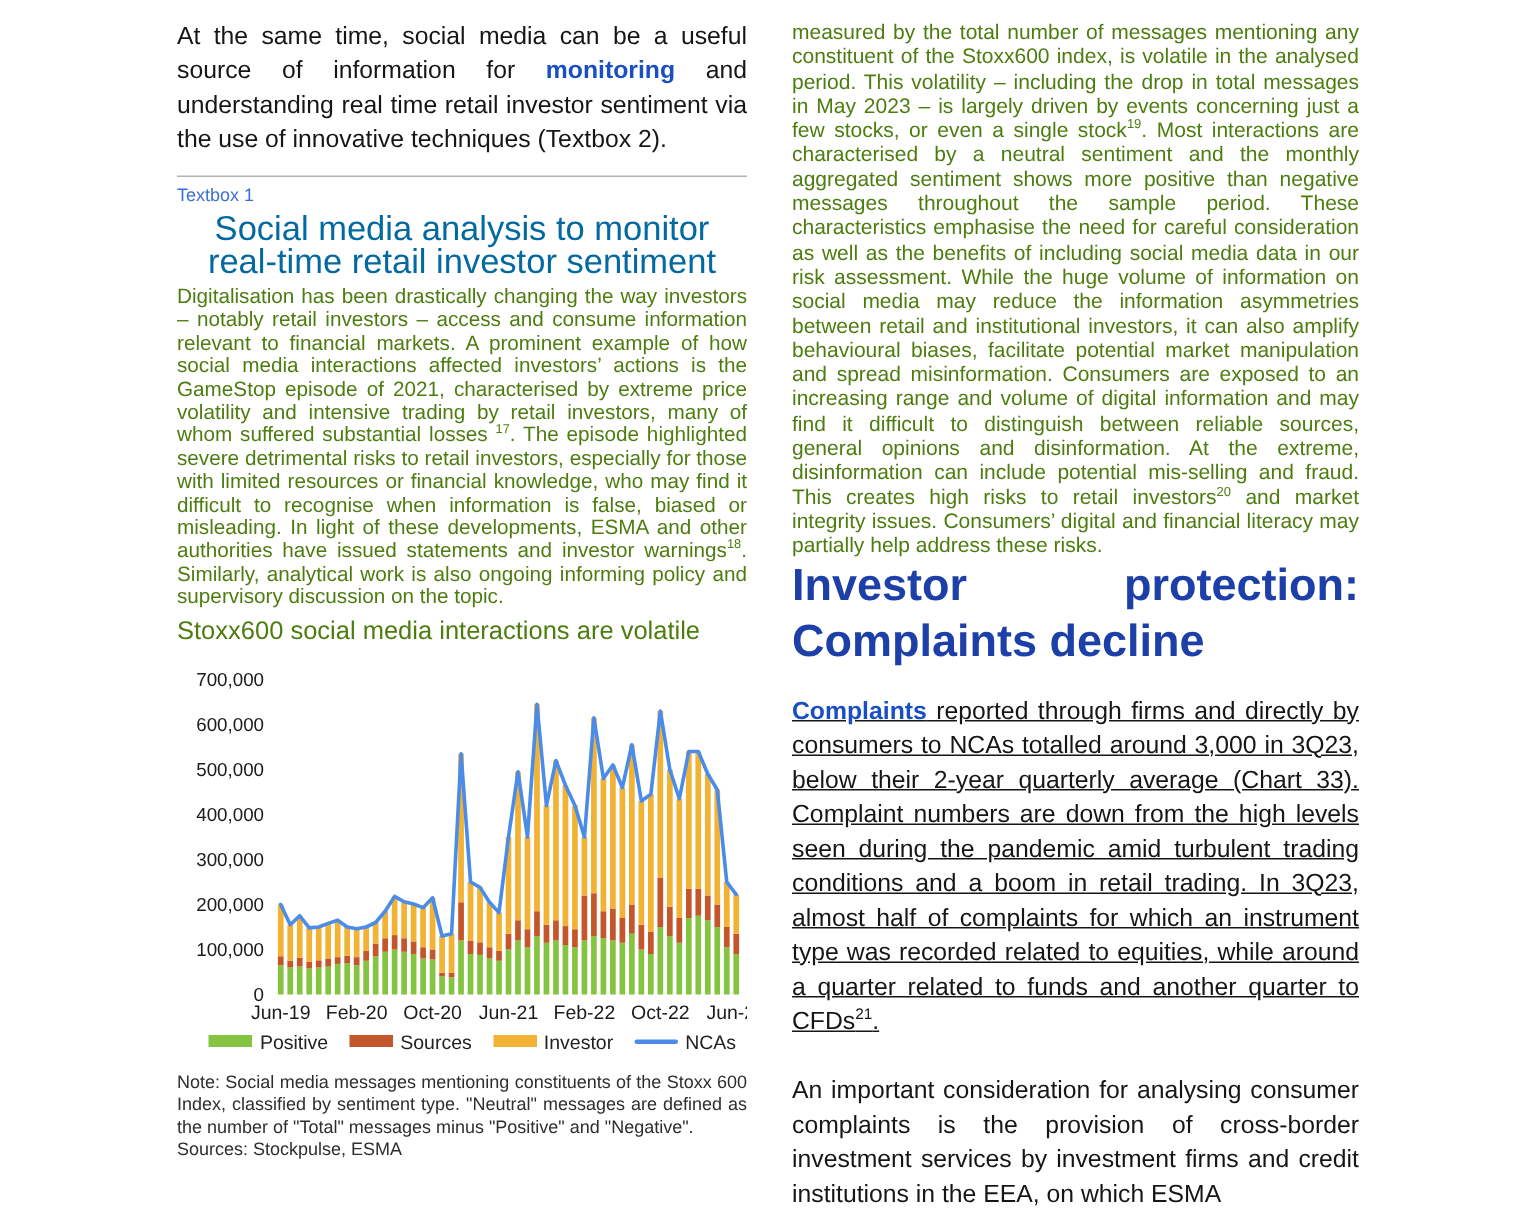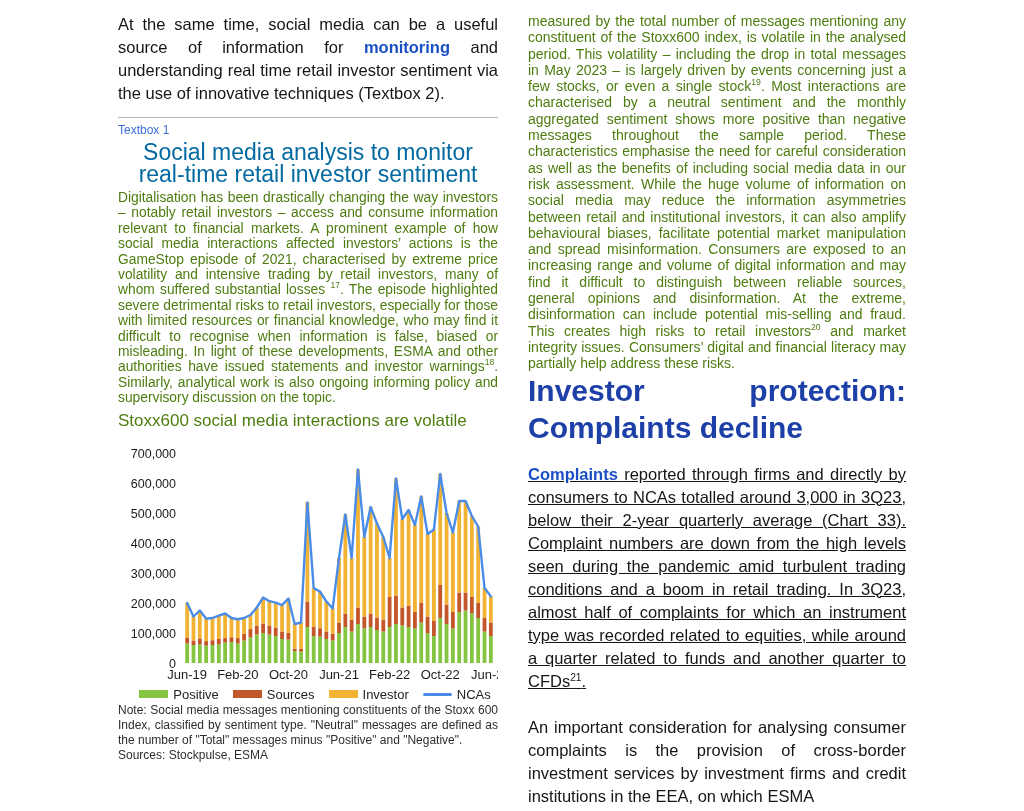--- a/index.html
+++ b/index.html
@@ -26,21 +26,21 @@
   .chart-title{color:#2a5bc8;font-size:15.5px;line-height:19px;margin-top:2px;}
   .chart-subtitle{color:#4d7c0f;font-size:17px;line-height:21px;margin-top:4px;}
 
   #chart-svg{display:block;margin-top:14px;}
   .legend{display:flex;align-items:center;justify-content:center;gap:14px;
           font-size:13px;color:#222;margin-top:2px;padding-left:14px;}
   .legend-item{display:flex;align-items:center;}
   .swatch{width:29px;height:8px;display:inline-block;margin-right:5px;}
   .swatch.line{height:3px;border-radius:2px;}
 
-  .note{font-size:12px;line-height:15px;color:#2e2e2e;text-align:justify;margin-top:1px;}
+  .note{font-size:12px;line-height:15px;color:#2e2e2e;text-align:justify;margin-top:12px;}
   .sources{font-size:12px;line-height:15px;color:#2e2e2e;}
 
   .p1{margin-top:13px;font-size:14px;line-height:16.3px;}
   .big-heading{color:#1d3fa8;font-size:30px;line-height:37px;font-weight:700;
                text-align:justify;}
   .p2{margin-top:17px;text-decoration:underline;}
   .p3{margin-top:23px;}
 
   sup{font-size:0.62em;vertical-align:super;line-height:0;}
 </style>

